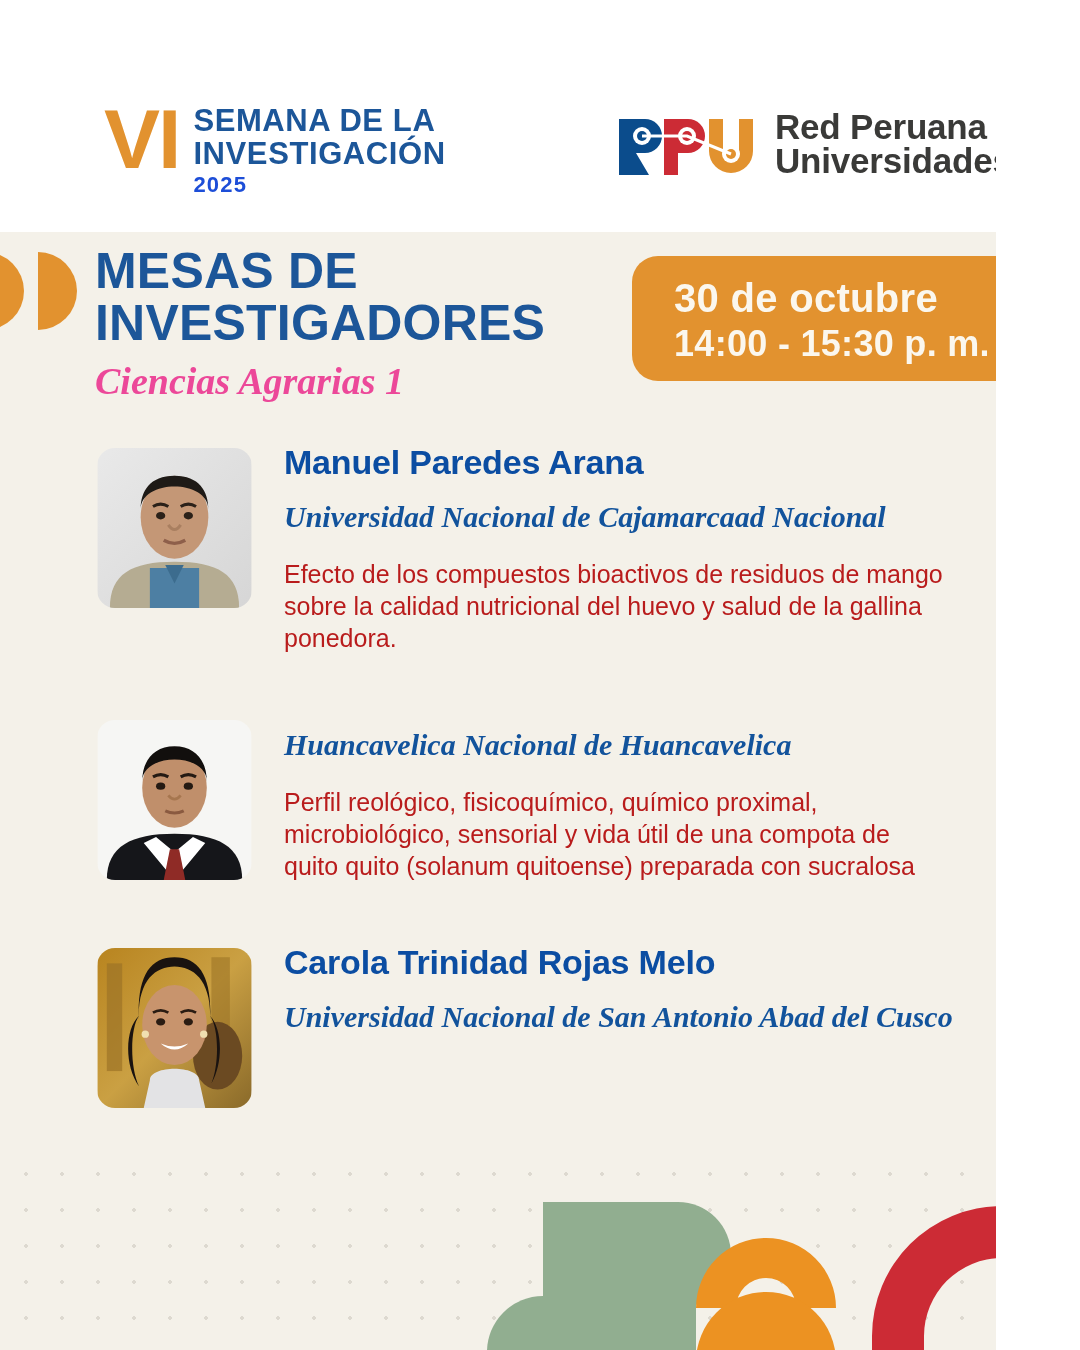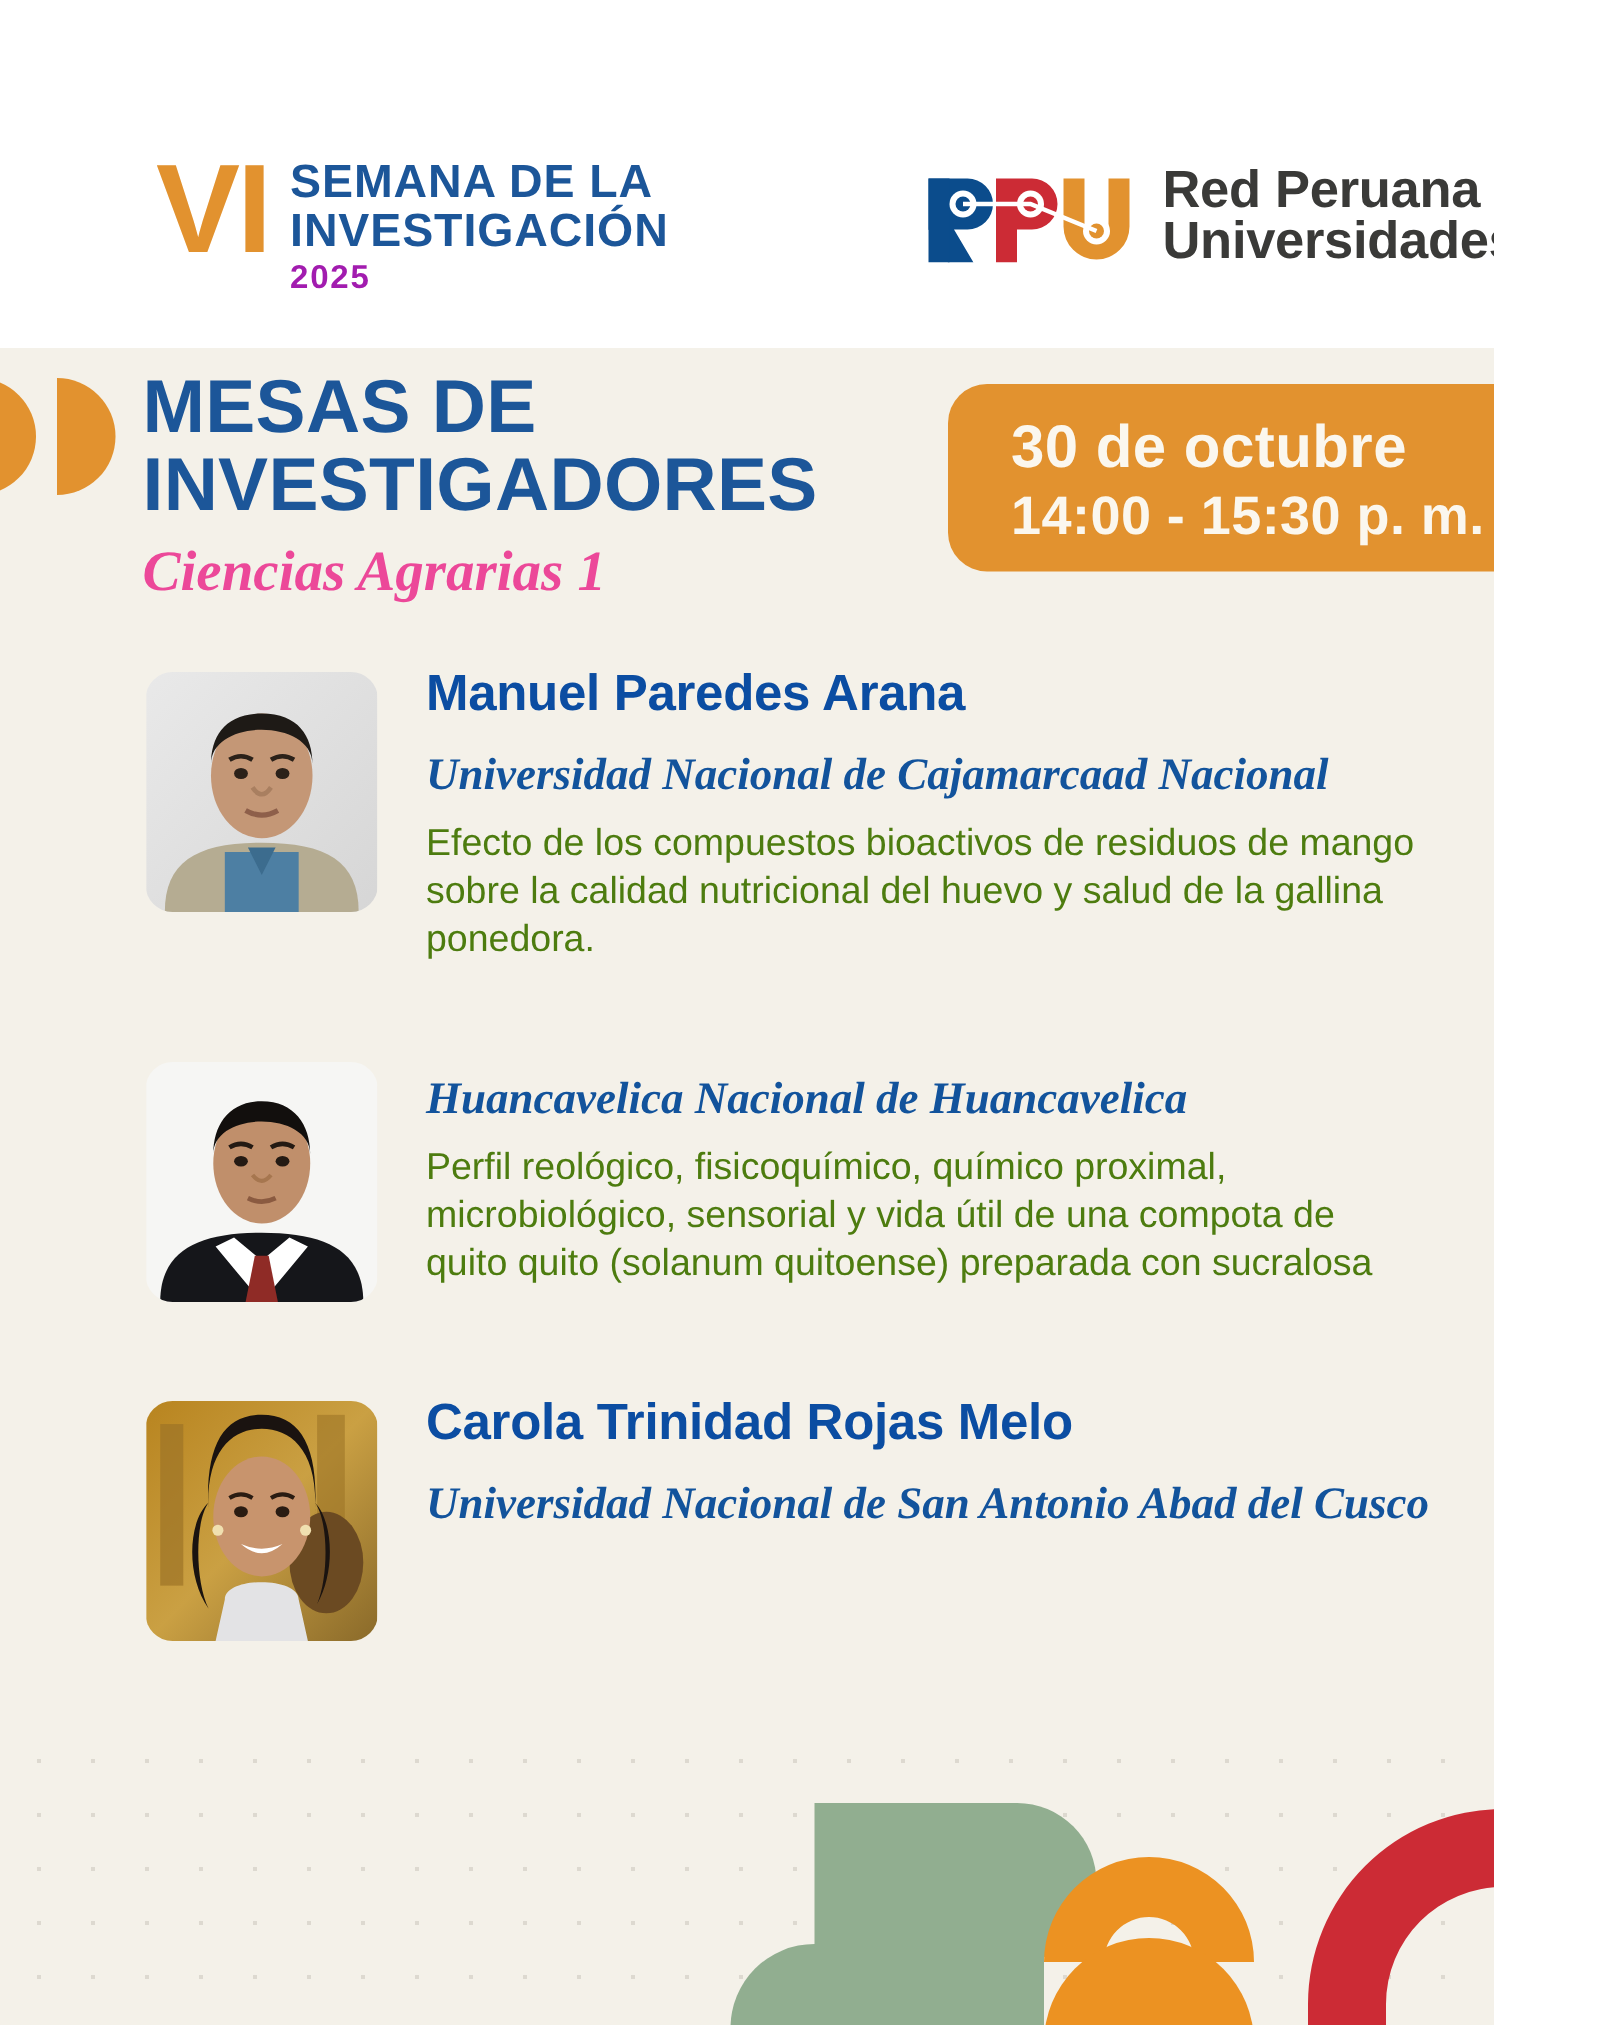--- a/index.html
+++ b/index.html
@@ -65,21 +65,21 @@
     font-size: 31px;
     line-height: 33px;
     letter-spacing: .6px;
     color: #1C5699;
   }
   .logo-si-year {
     font-weight: bold;
     font-size: 22px;
     line-height: 26px;
     letter-spacing: 1.2px;
-    color: #a21caf;
+    color: #1d4ed8;
     margin-top: 2px;
   }
 
   .logo-rpu {
     position: absolute;
     left: 617px; top: 110px;
     display: flex;
     align-items: center;
   }
   .rpu-mark { width: 142px; height: 62px; margin-right: 16px; }
@@ -188,22 +188,22 @@
     font-style: italic;
     font-weight: bold;
     font-size: 30px;
     line-height: 38px;
     color: #12539C;
     margin-top: 14px;
   }
   .sp-topic {
     font-size: 25px;
     line-height: 32px;
-    color: #4d7c0f;
-    margin-top: 10px;
+    color: #b91c1c;
+    margin-top: 22px;
     max-width: 660px;
   }
 
   
   .bottom-deco {
     position: absolute;
     left: 0; bottom: 0; width: 1080px; height: 170px;
   }
   .bottom-deco svg { display: block; }
 </style>

